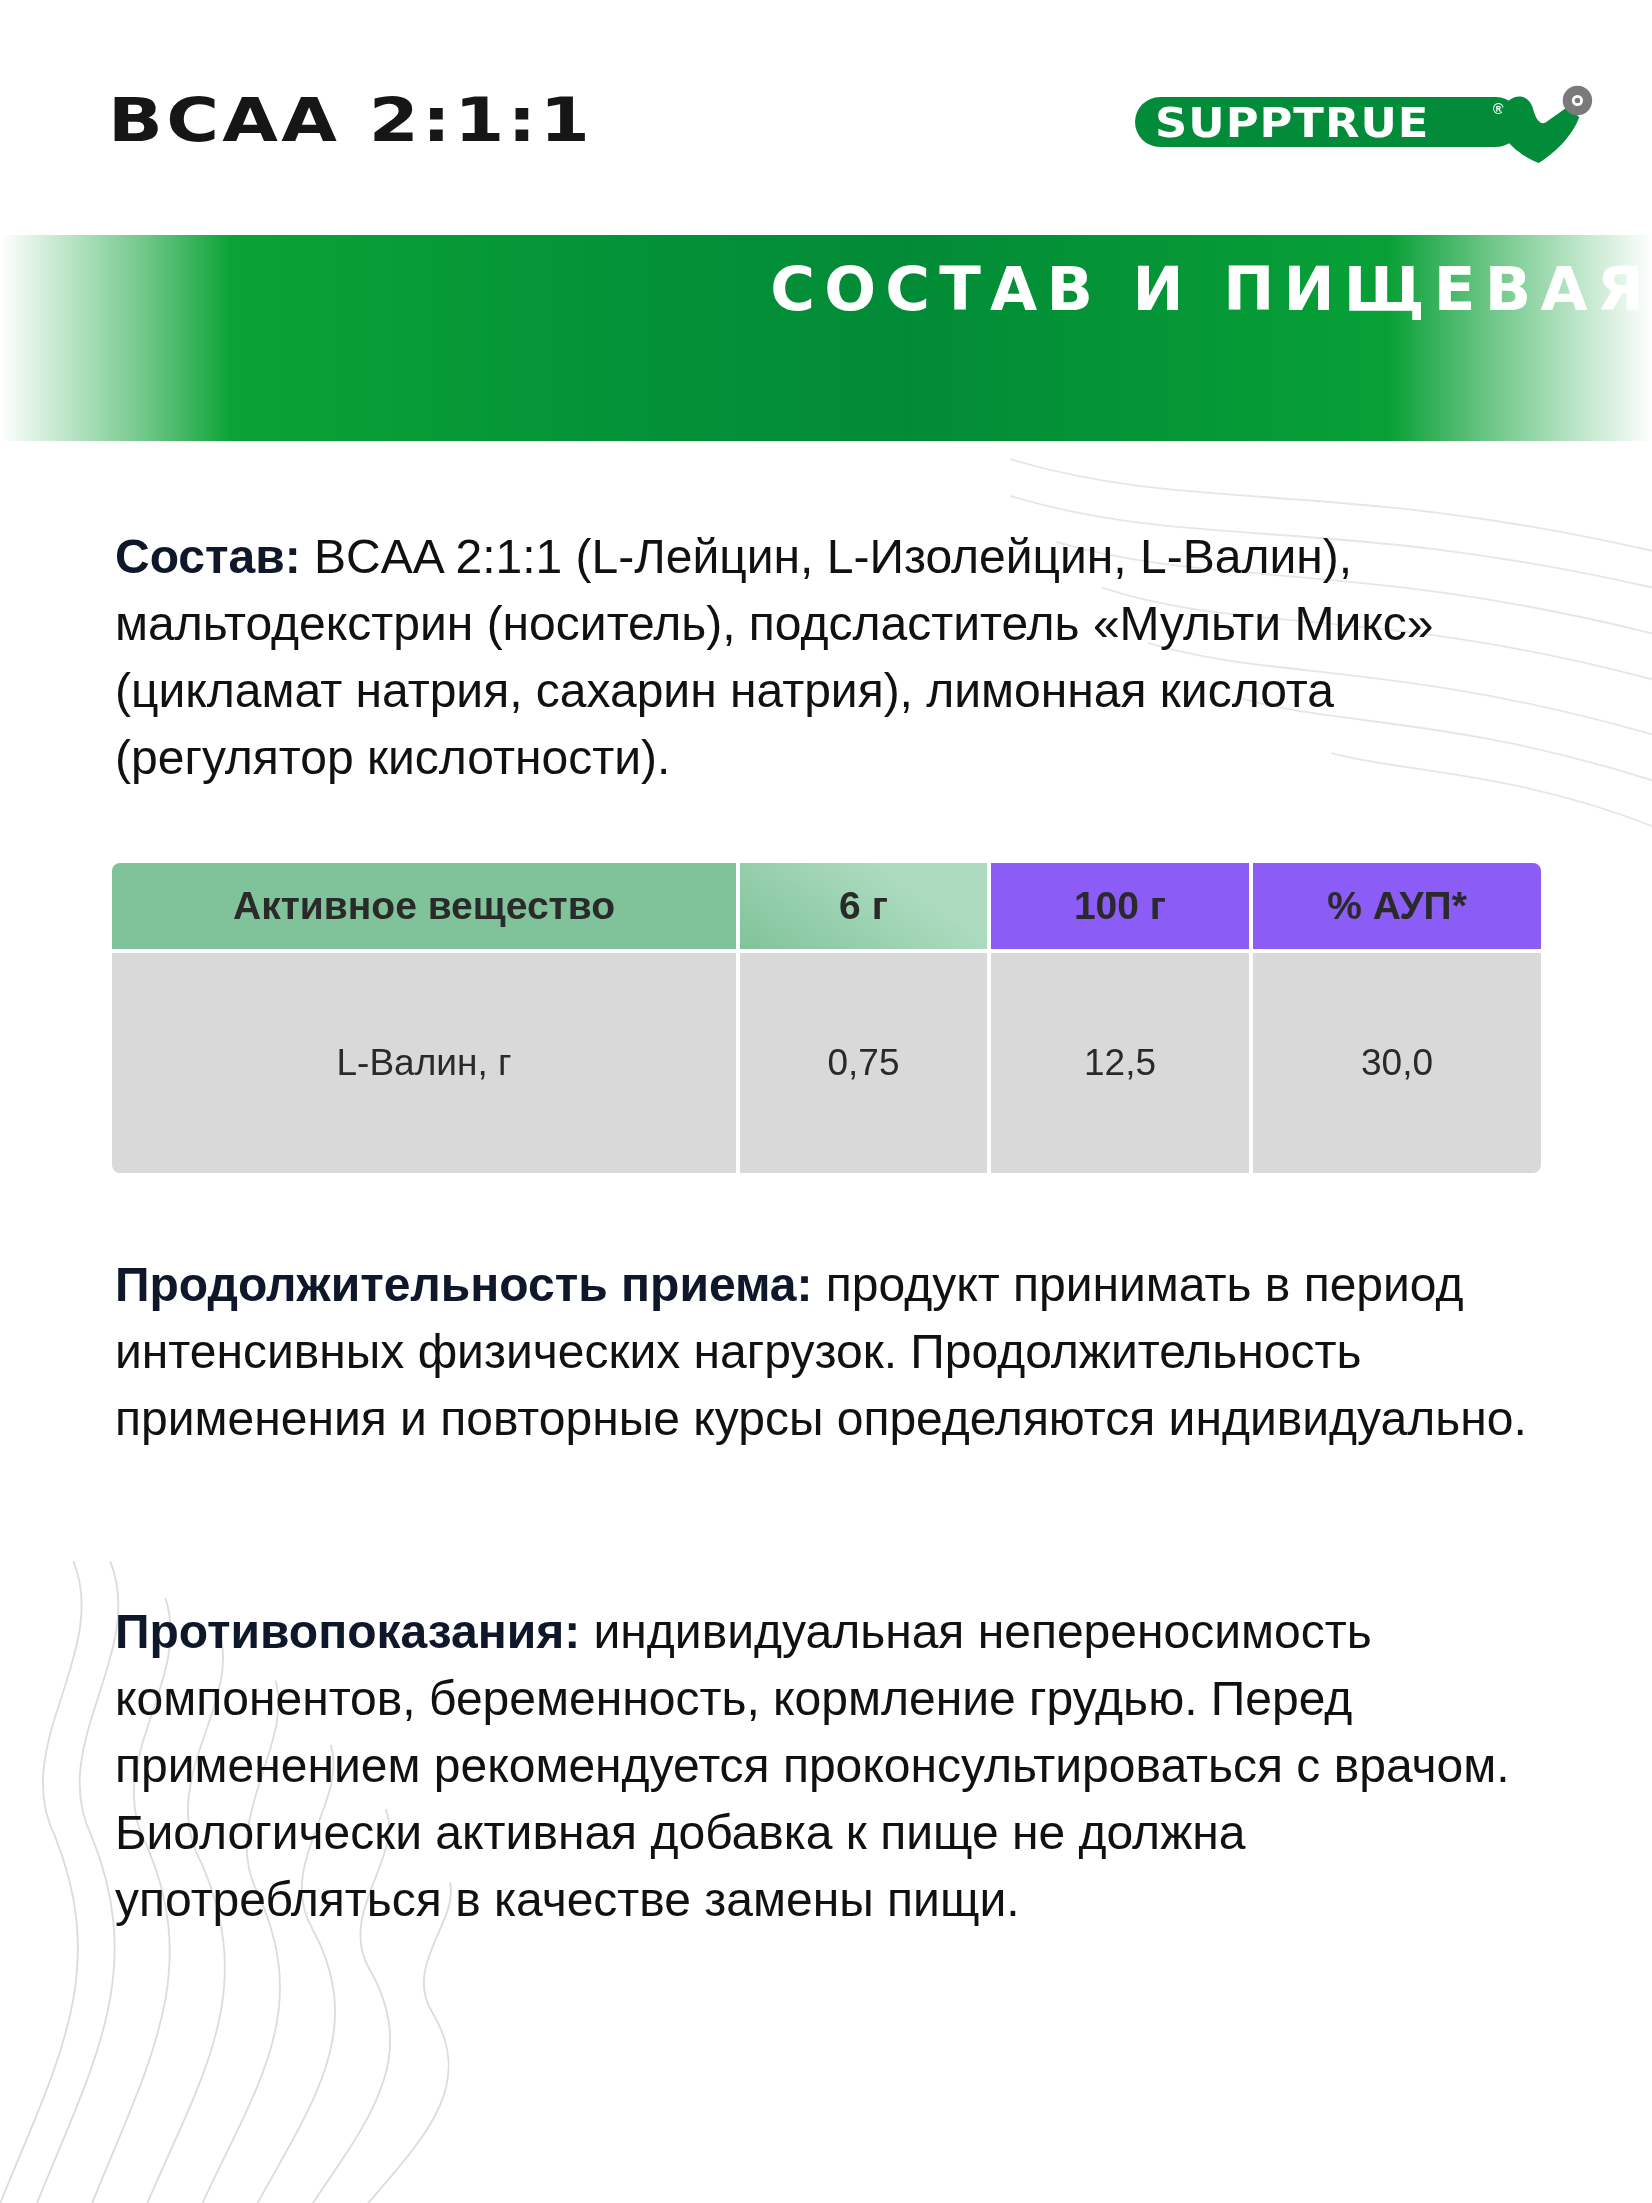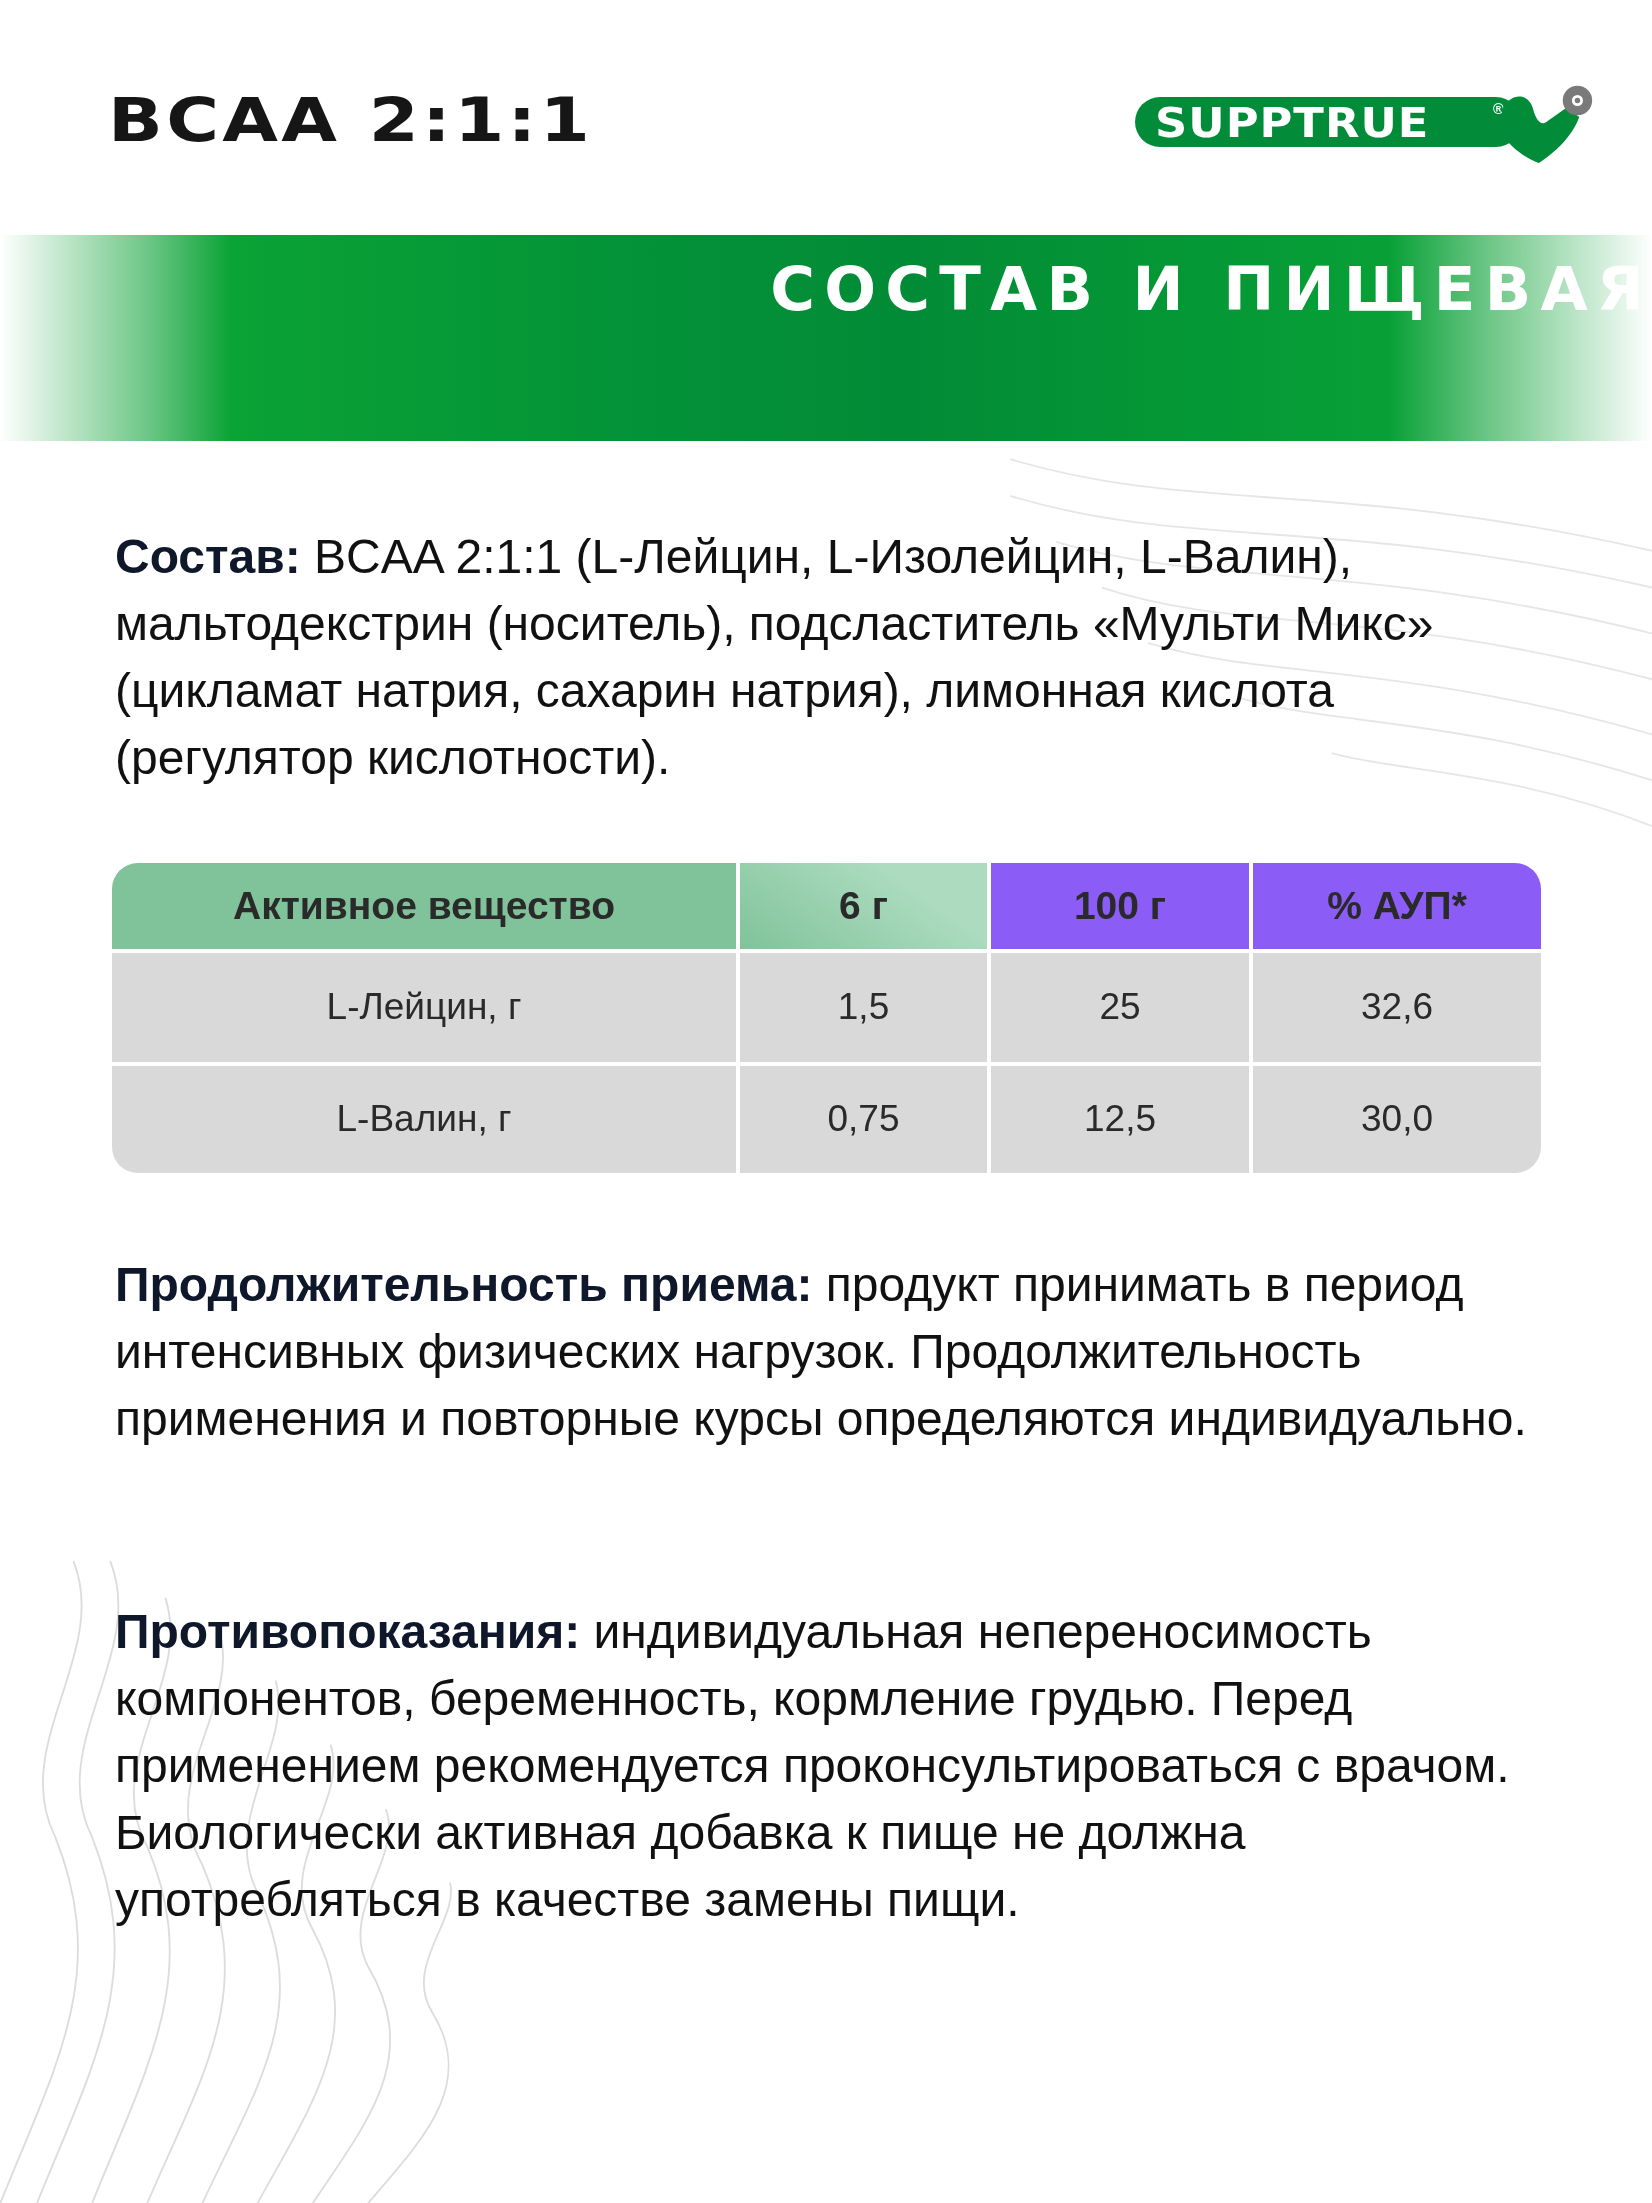--- a/index.html
+++ b/index.html
@@ -55,21 +55,21 @@
     font-size: 48px; line-height: 67px; color: #111111;
   }
   .para .lbl { color: #0f172a; font-weight: bold; }
   .para-composition { top: 523px; }
   .para-duration { top: 1251px; }
   .para-contra { top: 1598px; }
 
   
   .nut-table {
     left: 112px; top: 863px; width: 1429px; height: 310px;
-    border-radius: 26px; overflow: hidden;
+    border-radius: 8px; overflow: hidden;
   }
   .nut-table table { width: 100%; height: 100%; border-collapse: collapse; table-layout: fixed; }
   .nut-table th, .nut-table td {
     text-align: center; vertical-align: middle;
     border: 4.6px solid #ffffff;
   }
   .nut-table tr:first-child th { border-top: none; }
   .nut-table tr:last-child td { border-bottom: none; }
   .nut-table th:first-child, .nut-table td:first-child { border-left: none; }
   .nut-table th:last-child, .nut-table td:last-child { border-right: none; }
@@ -142,26 +142,20 @@
     <thead>
       <tr>
         <th class="h0">Активное вещество</th>
         <th class="h1">6 г</th>
         <th>100 г</th>
         <th>% АУП*</th>
       </tr>
     </thead>
     <tbody>
       <tr>
-        <td>L-Лейцин, г</td>
-        <td>1,5</td>
-        <td>25</td>
-        <td>32,6</td>
-      </tr>
-      <tr>
         <td>L-Валин, г</td>
         <td>0,75</td>
         <td>12,5</td>
         <td>30,0</td>
       </tr>
     </tbody>
   </table>
 </div>
 
 <div class="layer para para-duration">

